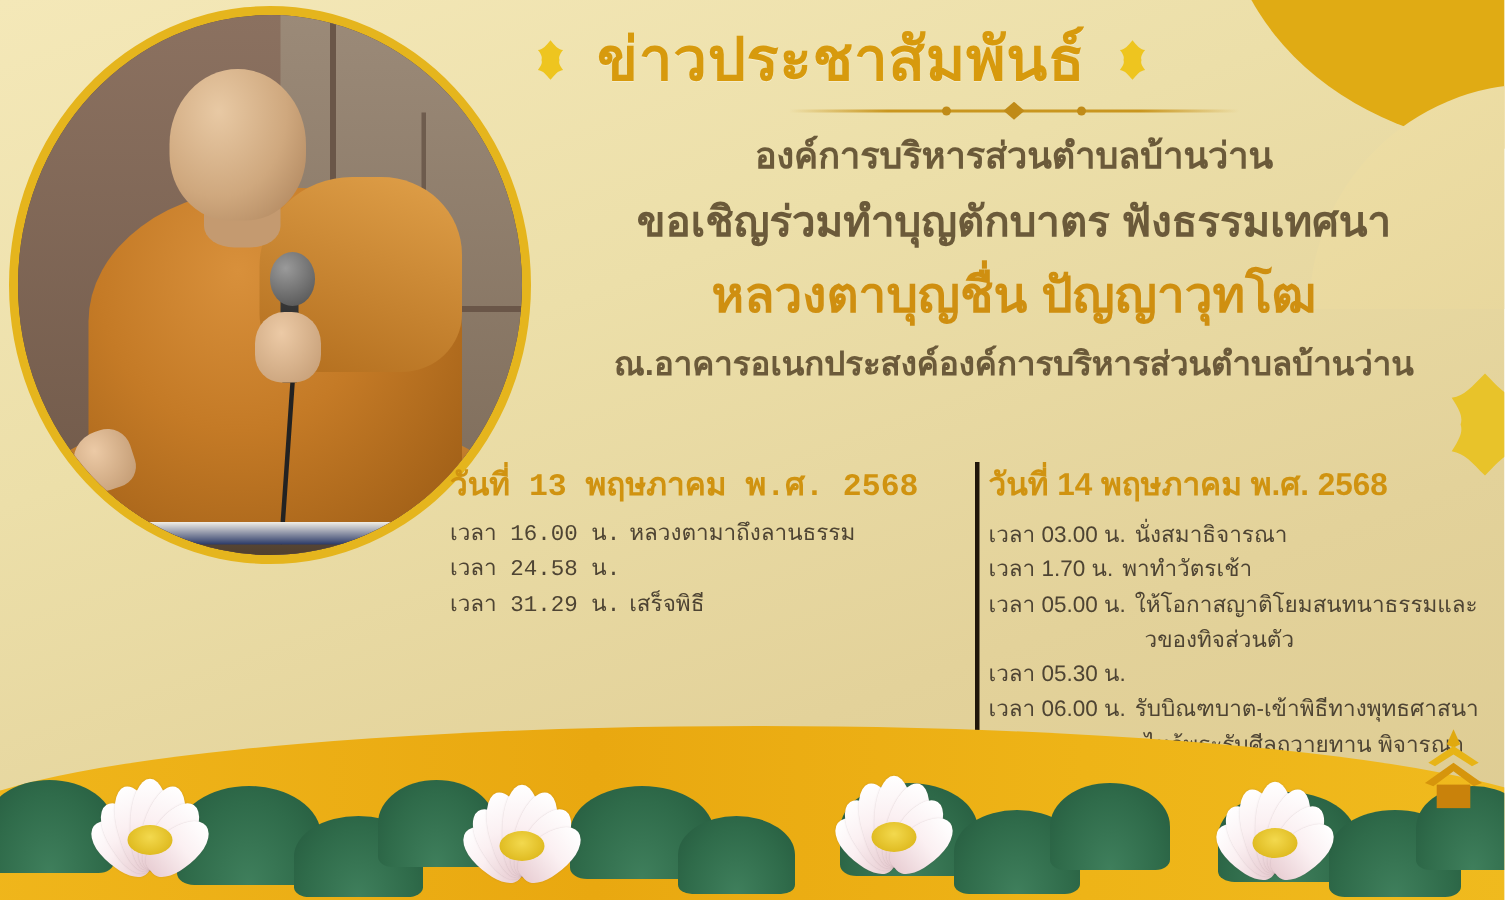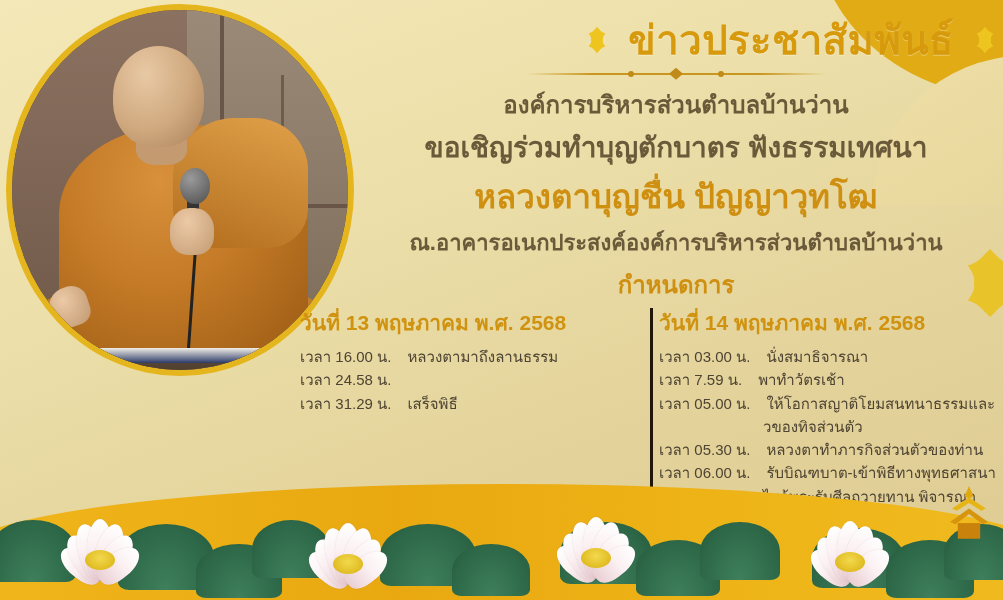--- a/index.html
+++ b/index.html
@@ -113,21 +113,21 @@
     background: linear-gradient(180deg,#f1eee6,#2b3a68);
     border-radius: 3px;
   }
 
   
   .head-block {
     position: absolute; left: 352px; top: 18px; width: 648px;
     text-align: center;
   }
   .title-row {
-    display: flex; align-items: center; justify-content: flex-end; gap: 16px;
+    display: flex; align-items: center; justify-content: flex-start; gap: 16px;
   }
   .title-main {
     font-size: 40px; font-weight: bold; color: #d79a0d;
     letter-spacing: .5px; line-height: 1.12;
     text-shadow: 0 1px 0 rgba(255,255,255,.35);
   }
   .title-div {
     position: relative; width: 300px; height: 14px; margin: 4px auto 2px;
   }
   .title-div .bar {
@@ -147,33 +147,33 @@
   .monk-name { font-size: 33px; font-weight: bold; color: #cf8f10; margin-top: 10px; line-height:1.25;}
   .venue { font-size: 22px; font-weight: bold; color: #6b5a3a; margin-top: 11px; line-height:1.3;}
   .agenda-word { font-size: 24px; font-weight: bold; color: #cf8f10; margin-top: 8px;}
 
   
   .schedule {
     position: absolute; left: 300px; top: 306px; width: 700px;
     display: flex;
   }
   .col { position: relative; }
-  .col-left  { width: 345px; padding-right: 8px; }
+  .col-left  { width: 345px; padding-right: 8px; font-family: Liberation Mono, monospace; }
   .col-right { width: 355px; padding-left: 14px; }
   .divider-v {
     position: absolute; left: 650px; top: 308px;
     width: 3px; height: 196px; background: #20160a;
   }
   .col-head {
     font-size: 21px; font-weight: bold; color: #d09310;
     margin-bottom: 6px; white-space: nowrap;
   }
   .item {
     font-size: 15px; color: #4e4433; line-height: 1.55;
-    display: flex; gap: 16px; white-space: nowrap;
+    display: flex; gap: 6px; white-space: nowrap;
   }
   .item .t { white-space: nowrap; }
   .item .d { white-space: nowrap; }
   .cont {
     font-size: 15px; color: #4e4433; line-height: 1.55;
     padding-left: 104px; white-space: nowrap;
   }
 
   
   .band {
@@ -257,21 +257,20 @@
       <div class="bar"></div>
       <div class="dot-l"></div>
       <div class="dot-r"></div>
       <div class="dia"></div>
     </div>
 
     <div class="sub1">องค์การบริหารส่วนตำบลบ้านว่าน</div>
     <div class="sub2">ขอเชิญร่วมทำบุญตักบาตร ฟังธรรมเทศนา</div>
     <div class="monk-name">หลวงตาบุญชื่น ปัญญาวุทโฒ</div>
     <div class="venue">ณ.อาคารอเนกประสงค์องค์การบริหารส่วนตำบลบ้านว่าน</div>
-    <div class="agenda-word">กำหนดการ</div>
   </div>
 
   <div class="divider-v"></div>
 
   <div class="schedule">
 
     <div class="col col-left">
       <div class="col-head">วันที่ 13 พฤษภาคม พ.ศ. 2568</div>
 
       <div class="item">
@@ -288,31 +287,30 @@
     </div>
 
     <div class="col col-right">
       <div class="col-head">วันที่ 14 พฤษภาคม พ.ศ. 2568</div>
 
       <div class="item">
         <span class="t">เวลา 03.00 น.</span>
         <span class="d">นั่งสมาธิจารณา</span>
       </div>
       <div class="item">
-        <span class="t">เวลา 7.59 น.</span>
+        <span class="t">เวลา 1.70 น.</span>
         <span class="d">พาทำวัตรเช้า</span>
       </div>
       <div class="item">
         <span class="t">เวลา 05.00 น.</span>
         <span class="d">ให้โอกาสญาติโยมสนทนาธรรมและ</span>
       </div>
       <div class="cont">วของทิจส่วนตัว</div>
       <div class="item">
         <span class="t">เวลา 05.30 น.</span>
-        <span class="d">หลวงตาทำภารกิจส่วนตัวของท่าน</span>
       </div>
       <div class="item">
         <span class="t">เวลา 06.00 น.</span>
         <span class="d">รับบิณฑบาต-เข้าพิธีทางพุทธศาสนา</span>
       </div>
       <div class="cont">ไหว้พระรับศีลถวายทาน พิจารณา</div>
       <div class="cont">อาหาร อนุโมทนาบุญให้พร</div>
     </div>
   </div>
 

